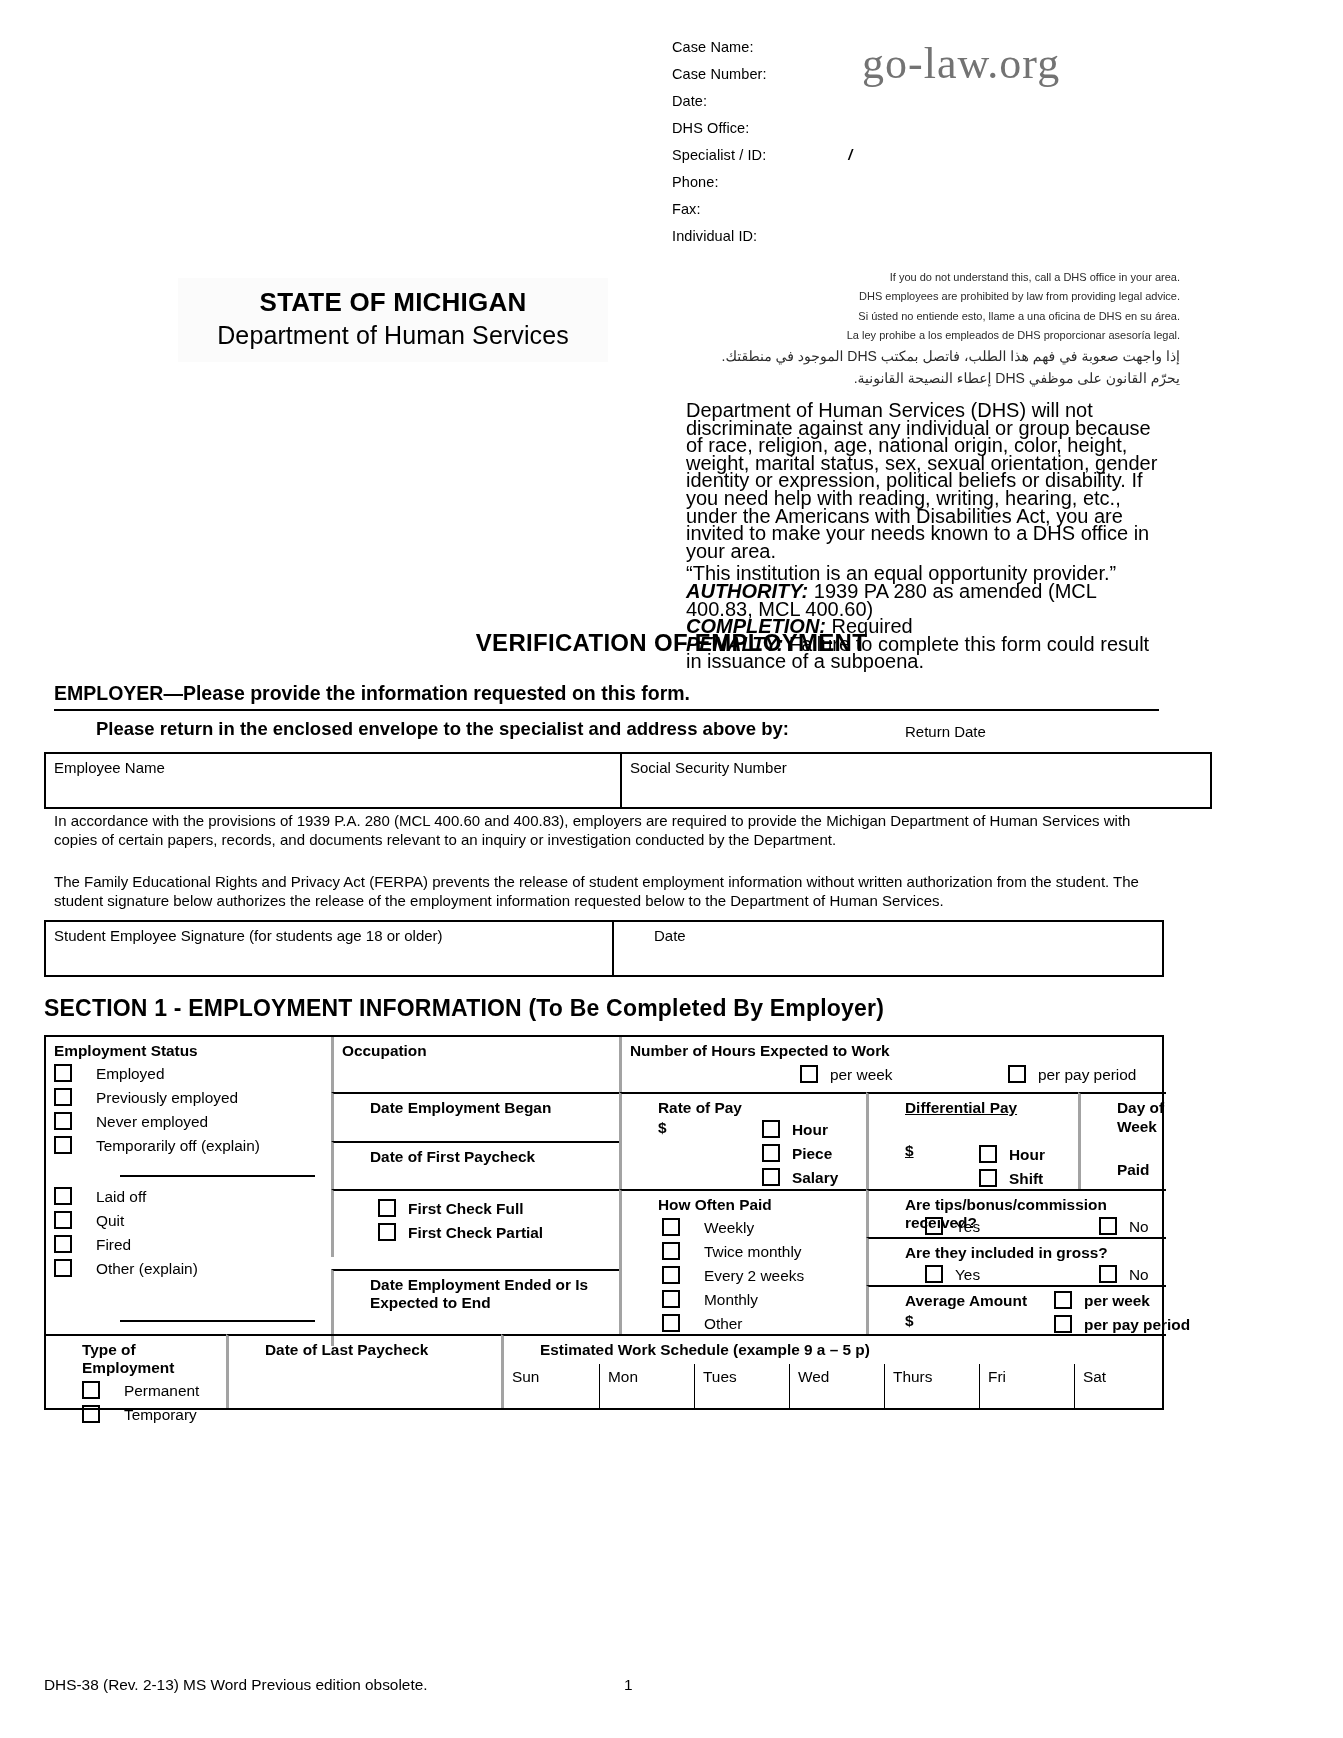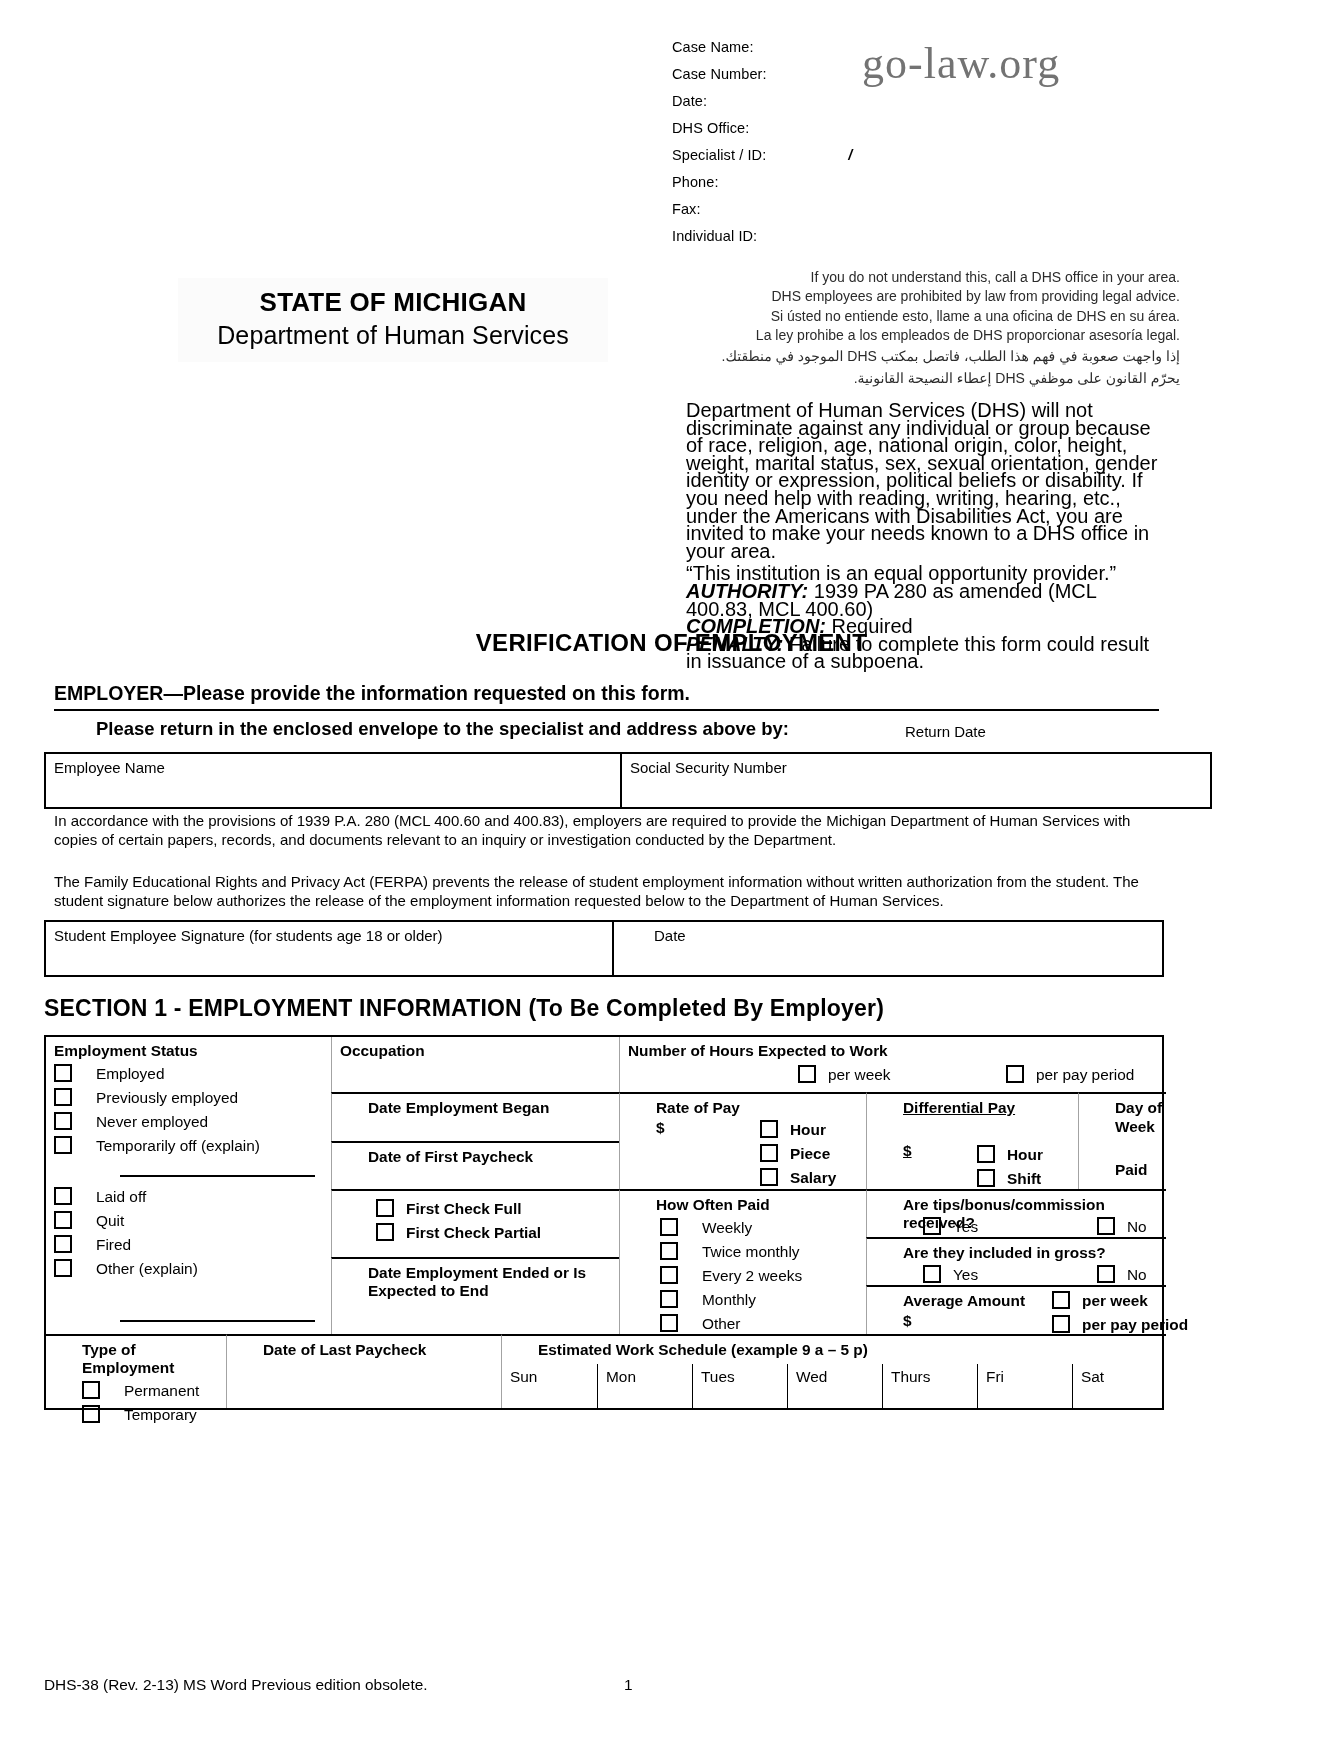--- a/index.html
+++ b/index.html
@@ -76,21 +76,21 @@
   
   .notice {
     position: absolute;
     left: 600px;
     top: 268px;
     width: 580px;
     text-align: right;
     color: #2b2b2b;
   }
   .notice div {
-    font-size: 14px;
+    font-size: 11px;
     line-height: 19.3px;
     white-space: nowrap;
     filter: blur(.18px);
   }
   .notice .ar {
     font-size: 14px;
     direction: rtl;
     line-height: 22px;
   }
 
@@ -185,21 +185,21 @@
     width: 1120px;
     height: 375px;
     border: 2px solid #000;
     box-sizing: border-box;
   }
   .cell {
     position: absolute;
     box-sizing: border-box;
   }
   .bt { border-top: 2px solid #000; padding-left: 28px; }
-  .bl { border-left: 1px solid #a3a3a3; }
+  .bl { border-left: 3px solid #a3a3a3; }
 
   .hd {
     font-size: 15.4px;
     font-weight: bold;
     padding: 5px 0 0 8px;
     line-height: 18px;
   }
 
   .cb {
     display: inline-block;
@@ -340,21 +340,21 @@
     </div>
     <div class="cell bl bt" style="left:285px; top:104px; width:288px; height:48px;">
       <div class="hd">Date of First Paycheck</div>
     </div>
     <div class="cell bl bt" style="left:285px; top:152px; width:288px; height:68px;">
       <div style="padding:6px 0 0 16px;">
         <div class="opt b tight"><span class="cb"></span><span>First Check Full</span></div>
         <div class="opt b tight"><span class="cb"></span><span>First Check Partial</span></div>
       </div>
     </div>
-    <div class="cell bl bt" style="left:285px; top:220px; width:288px; height:77px;">
+    <div class="cell bl bt" style="left:285px; top:232px; width:288px; height:77px;">
       <div class="hd">Date Employment Ended or Is</div>
       <div class="hd" style="padding-top:0;">Expected to End</div>
     </div>
 
     <div class="cell bl" style="left:573px; top:0; width:547px; height:55px;">
       <div class="hd">Number of Hours Expected to Work</div>
       <div style="position:absolute; left:178px; top:26px;" class="opt tight"><span class="cb"></span><span>per week</span></div>
       <div style="position:absolute; left:386px; top:26px;" class="opt tight"><span class="cb"></span><span>per pay period</span></div>
     </div>
 

